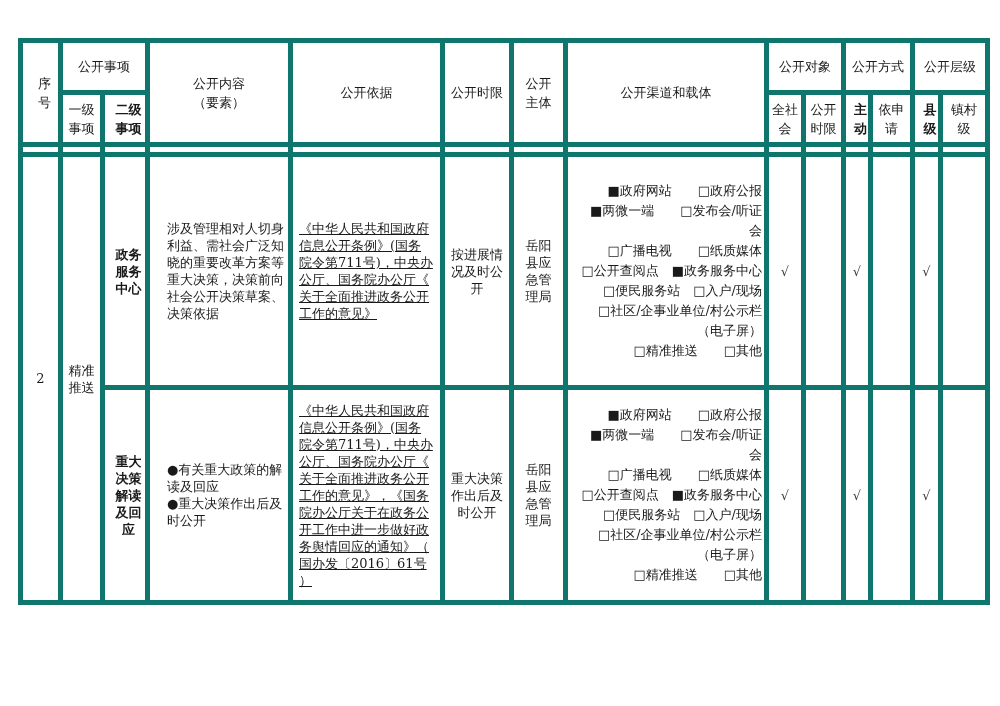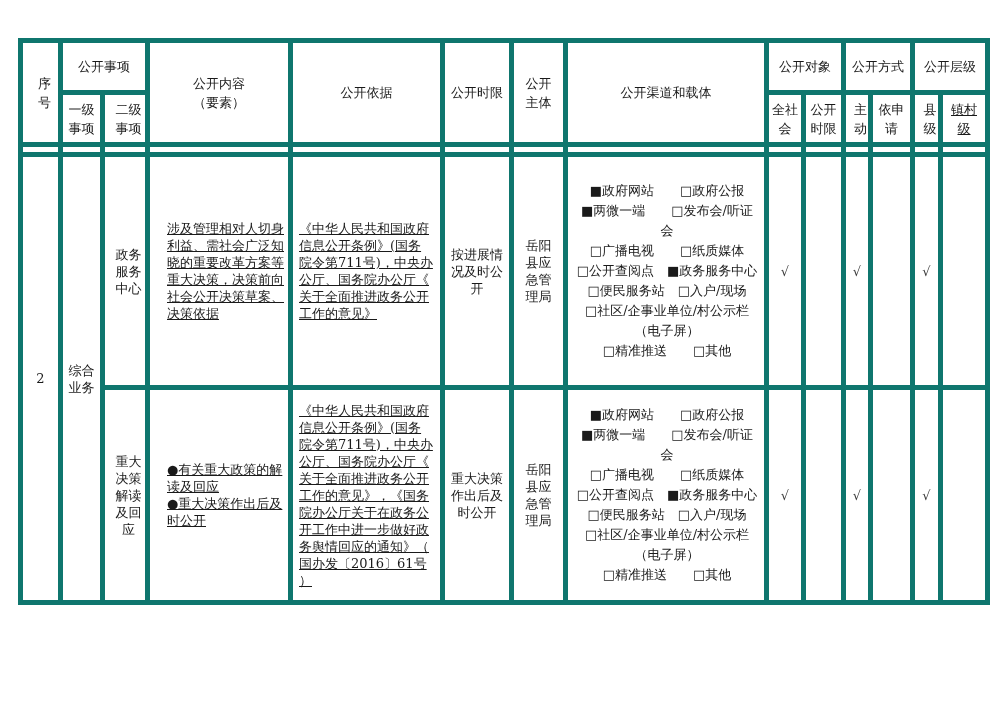--- a/index.html
+++ b/index.html
@@ -29,39 +29,39 @@
     border: 5px solid #0f766e;
     vertical-align: middle;
     text-align: center;
     padding: 1px 2px;
     line-height: 17px;
     overflow: hidden;
   }
   td.hdr { line-height: 19px; }
   td.pad-lg { padding-left: 15px; padding-right: 8px; }
   td.pad-md { padding-left: 4px; padding-right: 4px; margin-top: 12px; }
-  td.pad-5 { padding-left: 5px; padding-right: 5px; text-decoration: underline; }
+  td.pad-5 { padding-left: 5px; padding-right: 5px; }
   td.pad-6 { padding-left: 6px; padding-right: 6px; margin-top: 8px; }
-  td.pad-1 { padding-left: 8px; padding-right: 1px; }
+  td.pad-1 { padding-left: 8px; padding-right: 1px; font-weight: bold; }
   td.left-text {
     text-align: left;
     word-break: break-all;
     line-break: anywhere;
   }
-  td.content-col { padding-left: 17px; padding-right: 3px; text-decoration: underline; }
+  td.content-col { padding-left: 17px; padding-right: 3px; }
   td.basis-col { padding-left: 6px; padding-right: 6px; text-decoration: underline; }
   td.channels-col {
     padding-left: 4px;
     padding-right: 2px;
     line-height: 20px;
   }
   .channel-line {
     white-space: pre-wrap;
     word-break: break-all;
-    text-align: center;
+    text-align: right;
   }
   .prewrap { white-space: pre-line; font-family: Liberation Serif, serif; }
   tr.spacer-row td { padding: 0; height: 5px; }
   .check-mark {
     font-family: "DejaVu Sans", sans-serif;
     color: #3a3a3a;
     font-size: 13px;
   }
 </style>
 </head>
@@ -124,21 +124,21 @@
       <td></td>
           <td></td>
       <td></td>
           <td></td>
       <td></td>
           <td></td>
     </tr>
 
     <tr style="height:233px">
       <td rowspan="2">2</td>
-      <td rowspan="2" class="pad-md">综合业务</td>
+      <td rowspan="2" class="pad-md">精准推送</td>
       <td class="pad-1">政务服务中心</td>
       <td class="left-text content-col">
         <div>涉及管理相对人切身利益、需社会广泛知晓的重要改革方案等重大决策，决策前向社会公开决策草案、决策依据</div>
       </td>
       <td class="left-text basis-col">《中华人民共和国政府信息公开条例》(国务院令第711号)，中央办公厅、国务院办公厅《关于全面推进政务公开工作的意见》</td>
       <td>按进展情况及时公开</td>
       <td class="pad-6">岳阳县应急管理局</td>
       <td class="channels-col">
         <div class="channel-line">■政府网站　　□政府公报</div>
         <div class="channel-line">■两微一端　　□发布会/听证</div>

